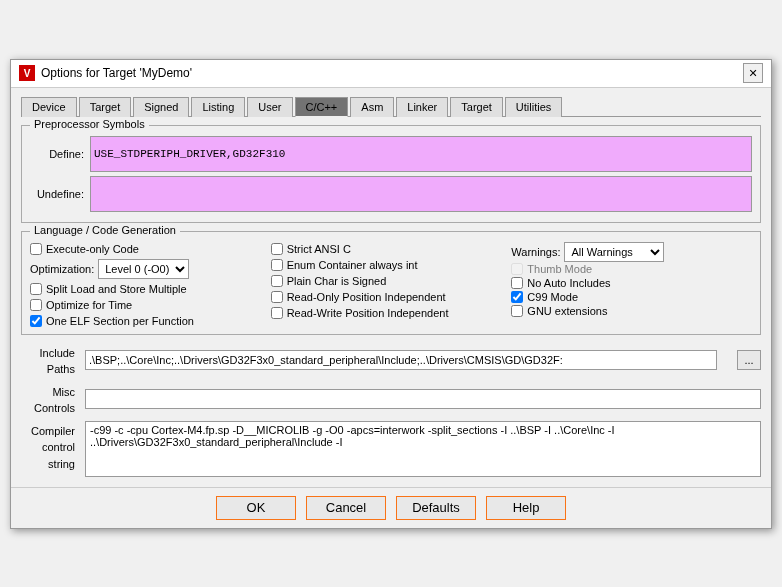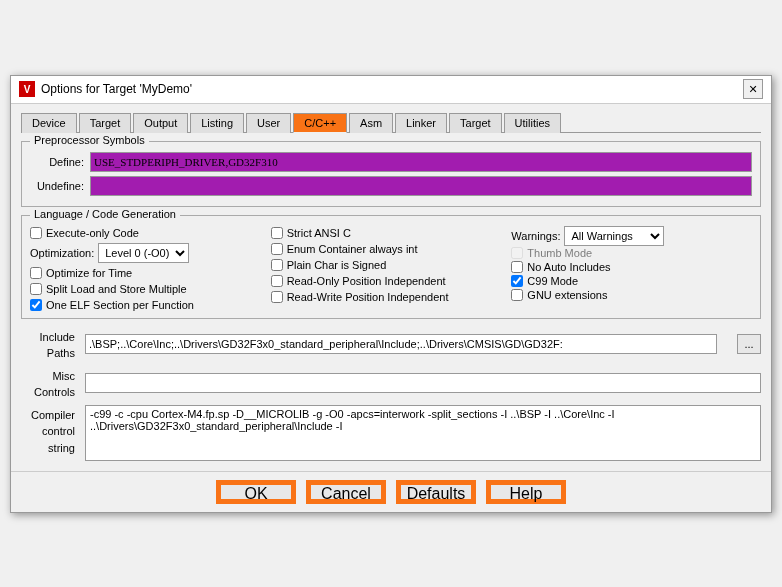--- a/index.html
+++ b/index.html
@@ -73,21 +73,21 @@
       border: 1px solid #999;
       border-bottom: none;
       background: #e0e0e0;
       cursor: pointer;
       margin-right: 2px;
       font-size: 11px;
       position: relative;
       bottom: -1px;
     }
     .tab.active {
-      background: #f97316;
+      background: #737373;
       border-bottom: 1px solid #f0f0f0;
       z-index: 1;
     }
     
     .group {
       border: 1px solid #aaa;
       margin-bottom: 8px;
       padding: 4px 8px 6px 8px;
       position: relative;
     }
@@ -110,26 +110,26 @@
       justify-content: flex-end;
     }
     .field-label {
       width: 60px;
       text-align: right;
       padding-right: 6px;
       font-size: 11px;
     }
     .field-input {
       flex: 1;
-      height: 20px;
-      border: 1px solid #999;
-      background: #a21caf;
+      height: 36px;
+      border: 1px solid #999;
+      background: #f0abfc;
       padding: 1px 3px;
       font-size: 11px;
-      font-family: Liberation Serif, serif;
+      font-family: Liberation Mono, monospace;
     }
     .check-row {
       display: flex;
       align-items: center;
       gap: 4px;
       padding: 1px 0;
     }
     .check-row input[type=checkbox] {
       width: 12px;
       height: 12px;
@@ -240,24 +240,24 @@
       display: flex;
       justify-content: center;
       gap: 10px;
       padding: 8px 10px;
       border-top: 1px solid #ccc;
       background: #f0f0f0;
     }
     .dlg-btn {
       width: 80px;
       height: 24px;
-      border: 5px solid #f97316;
+      border: 1px solid #f97316;
       background: #e8e8e8;
       cursor: pointer;
-      font-size: 16px;
+      font-size: 13px;
       font-family: inherit;
     }
     .disabled-check {
       opacity: 0.5;
     }
     .col3 {
       display: flex;
       flex-direction: column;
       gap: 2px;
     }
@@ -278,21 +278,21 @@
       <span class="title-text">Options for Target 'MyDemo'</span>
     </div>
     <div class="close-btn">✕</div>
   </div>
 
   <div class="content">
 
     <div class="tabs">
       <div class="tab">Device</div>
       <div class="tab">Target</div>
-      <div class="tab">Output</div>
+      <div class="tab">Signed</div>
       <div class="tab">Listing</div>
       <div class="tab">User</div>
       <div class="tab active">C/C++</div>
       <div class="tab">Asm</div>
       <div class="tab">Linker</div>
       <div class="tab">Target</div>
       <div class="tab">Utilities</div>
     </div>
 
     <div class="group">
@@ -319,25 +319,25 @@
             <span class="check-label">Execute-only Code</span>
           </div>
           <div class="opt-row">
             <span class="opt-label">Optimization:</span>
             <select class="opt-select">
               <option>Level 0 (-O0)</option>
             </select>
           </div>
           <div class="check-row">
             <input type="checkbox" style="">
+            <span class="check-label">Split Load and Store Multiple</span>
+          </div>
+          <div class="check-row">
+            <input type="checkbox" style="">
             <span class="check-label">Optimize for Time</span>
-          </div>
-          <div class="check-row">
-            <input type="checkbox" style="">
-            <span class="check-label">Split Load and Store Multiple</span>
           </div>
           <div class="check-row">
             <input type="checkbox" checked="" style="">
             <span class="check-label">One ELF Section per Function</span>
           </div>
         </div>
 
         <div class="col3">
           <div class="check-row">
             <input type="checkbox" style="">

